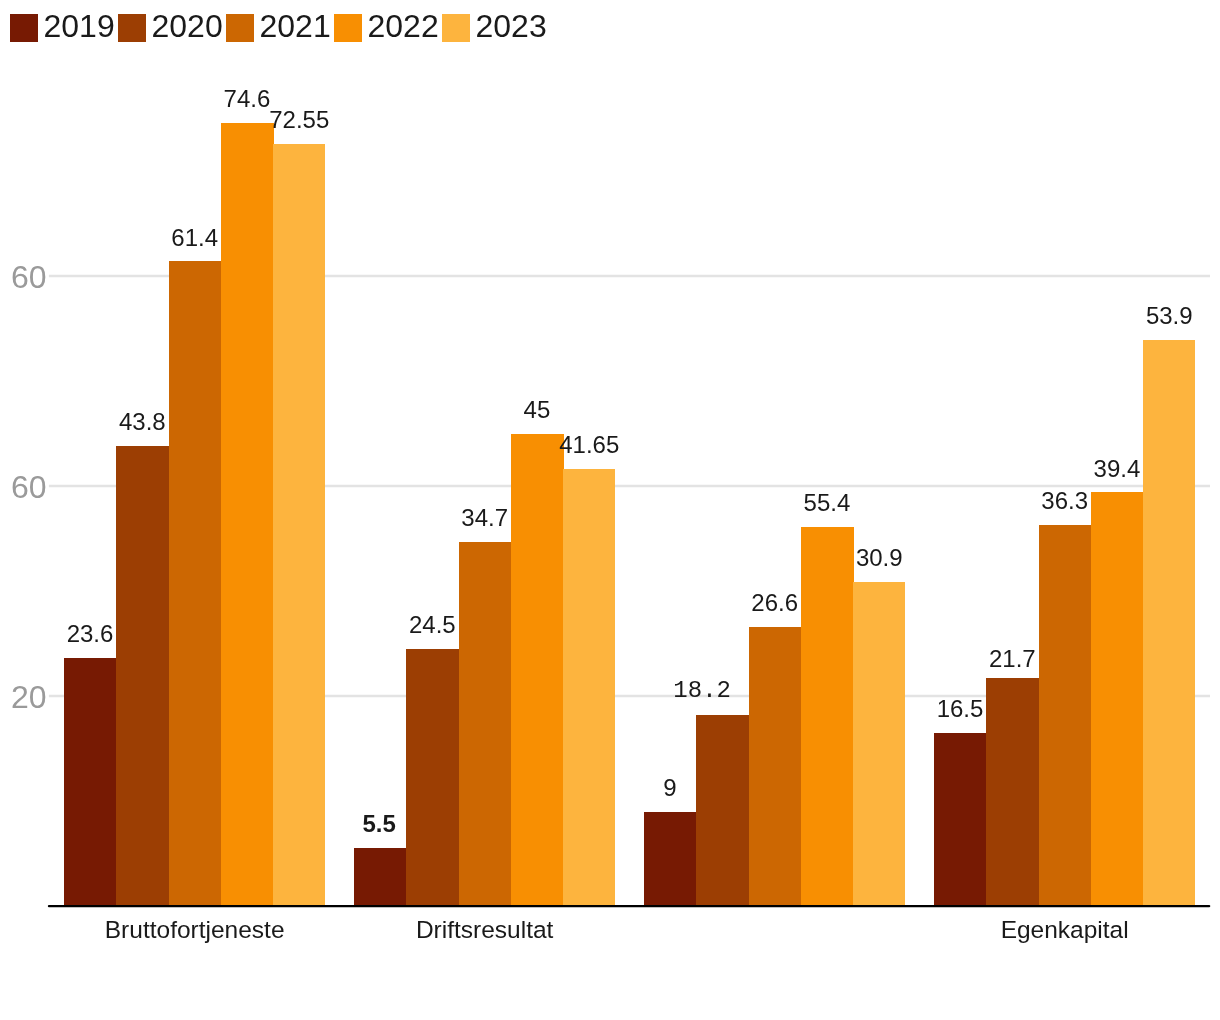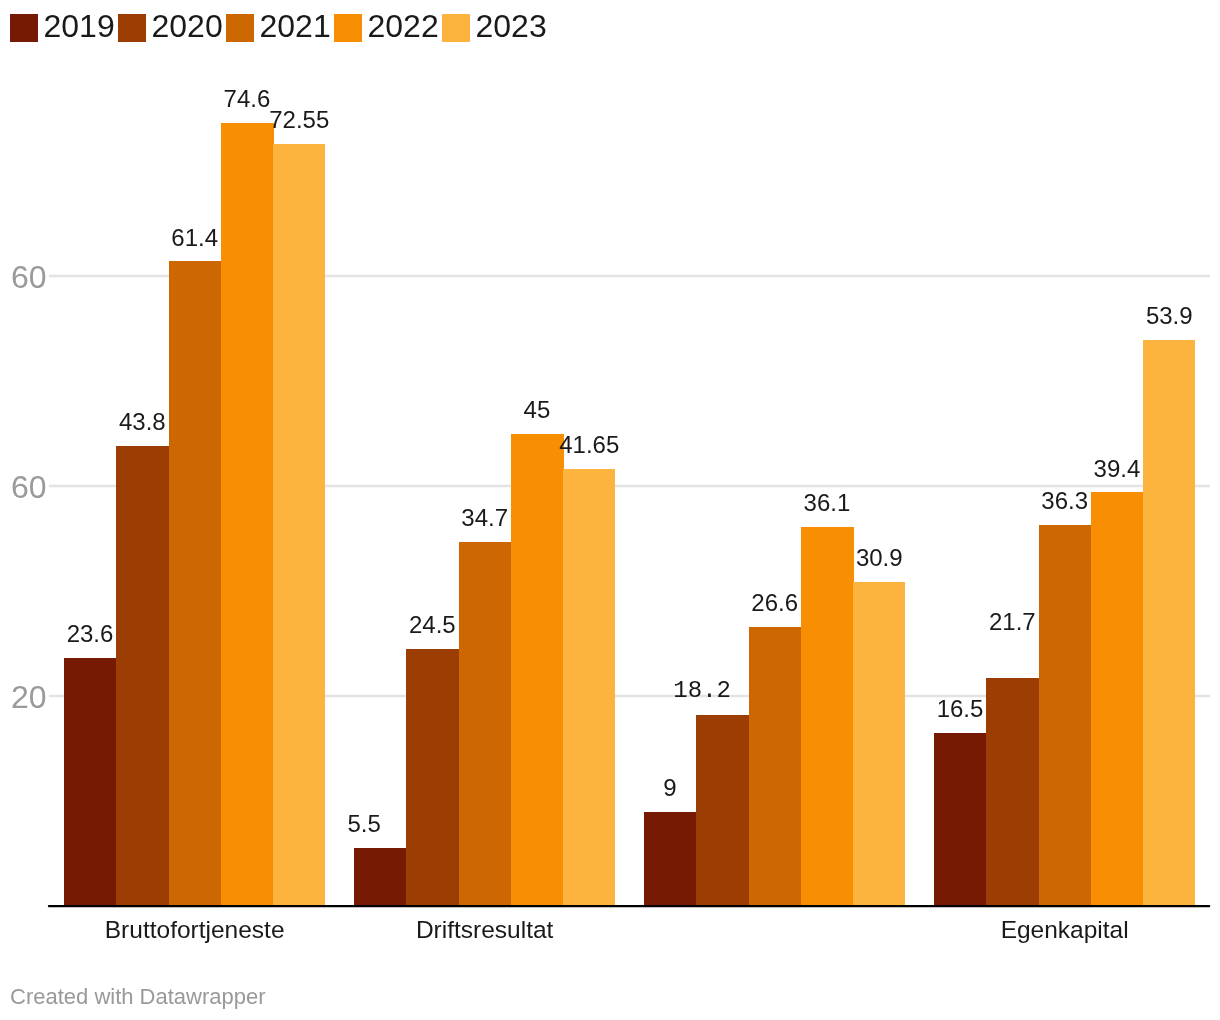--- a/index.html
+++ b/index.html
@@ -75,54 +75,53 @@
         <div class="vlabel" style="left: 23.86px; width: 132.32px; top: 620.4px;">23.6</div>
         <div class="bar" style="left: 116.18px; width: 52.82px; top: 446.1px; height: 459.9px; background: rgb(156, 62, 3);"></div>
         <div class="vlabel" style="left: 76.18px; width: 132.32px; top: 408.3px;">43.8</div>
         <div class="bar" style="left: 168.5px; width: 52.82px; top: 261.3px; height: 644.7px; background: rgb(204, 103, 2);"></div>
         <div class="vlabel" style="left: 128.5px; width: 132.32px; top: 223.5px;">61.4</div>
         <div class="bar" style="left: 220.82px; width: 52.82px; top: 122.7px; height: 783.3px; background: rgb(248, 143, 2);"></div>
         <div class="vlabel" style="left: 180.82px; width: 132.32px; top: 84.9px;">74.6</div>
         <div class="bar" style="left: 273.14px; width: 52.32px; top: 144.225px; height: 761.775px; background: rgb(253, 180, 62);"></div>
         <div class="vlabel" style="left: 233.14px; width: 132.32px; top: 106.425px;">72.55</div>
         <div class="bar" style="left: 353.86px; width: 52.82px; top: 848.25px; height: 57.75px; background: rgb(119, 26, 3);"></div>
-        <div class="vlabel" style="left: 298px; width: 132.32px; top: 810.45px;">5.5</div>
+        <div class="vlabel" style="left: 313px; width: 132.32px; top: 810.45px; font-weight: bold;">5.5</div>
         <div class="bar" style="left: 406.18px; width: 52.82px; top: 648.75px; height: 257.25px; background: rgb(156, 62, 3);"></div>
         <div class="vlabel" style="left: 366.18px; width: 132.32px; top: 610.95px;">24.5</div>
         <div class="bar" style="left: 458.5px; width: 52.82px; top: 541.65px; height: 364.35px; background: rgb(204, 103, 2);"></div>
         <div class="vlabel" style="left: 418.5px; width: 132.32px; top: 503.85px;">34.7</div>
         <div class="bar" style="left: 510.82px; width: 52.82px; top: 433.5px; height: 472.5px; background: rgb(248, 143, 2);"></div>
         <div class="vlabel" style="left: 470.82px; width: 132.32px; top: 395.7px;">45</div>
         <div class="bar" style="left: 563.14px; width: 52.32px; top: 468.675px; height: 437.325px; background: rgb(253, 180, 62);"></div>
         <div class="vlabel" style="left: 523.14px; width: 132.32px; top: 430.875px; text-align: center;">41.65</div>
         <div class="bar" style="left: 643.86px; width: 52.82px; top: 811.5px; height: 94.5px; background: rgb(119, 26, 3);"></div>
         <div class="vlabel" style="left: 603.86px; width: 132.32px; top: 773.7px;">9</div>
         <div class="bar" style="left: 696.18px; width: 52.82px; top: 714.9px; height: 191.1px; background: rgb(156, 62, 3);"></div>
         <div class="vlabel" style="left: 636px; width: 132.32px; top: 677.1px; font-family: Liberation Mono, monospace;">18.2</div>
         <div class="bar" style="left: 748.5px; width: 52.82px; top: 626.7px; height: 279.3px; background: rgb(204, 103, 2);"></div>
         <div class="vlabel" style="left: 708.5px; width: 132.32px; top: 588.9px;">26.6</div>
         <div class="bar" style="left: 800.82px; width: 52.82px; top: 526.95px; height: 379.05px; background: rgb(248, 143, 2);"></div>
-        <div class="vlabel" style="left: 760.82px; width: 132.32px; top: 489.15px;">36.1</div>
+        <div class="vlabel" style="left: 760.82px; width: 132.32px; top: 489.15px;">55.4</div>
         <div class="bar" style="left: 853.14px; width: 52.32px; top: 581.55px; height: 324.45px; background: rgb(253, 180, 62);"></div>
         <div class="vlabel" style="left: 813.14px; width: 132.32px; top: 543.75px;">30.9</div>
         <div class="bar" style="left: 933.86px; width: 52.82px; top: 732.75px; height: 173.25px; background: rgb(119, 26, 3);"></div>
         <div class="vlabel" style="left: 893.86px; width: 132.32px; top: 694.95px;">16.5</div>
         <div class="bar" style="left: 986.18px; width: 52.82px; top: 678.15px; height: 227.85px; background: rgb(156, 62, 3);"></div>
-        <div class="vlabel" style="left: 946.18px; width: 132.32px; top: 608px;">21.7</div>
+        <div class="vlabel" style="left: 946.18px; width: 132.32px; top: 645px;">21.7</div>
         <div class="bar" style="left: 1038.5px; width: 52.82px; top: 524.85px; height: 381.15px; background: rgb(204, 103, 2);"></div>
         <div class="vlabel" style="left: 998.5px; width: 132.32px; top: 487.05px;">36.3</div>
         <div class="bar" style="left: 1090.82px; width: 52.82px; top: 492.3px; height: 413.7px; background: rgb(248, 143, 2);"></div>
         <div class="vlabel" style="left: 1050.82px; width: 132.32px; top: 454.5px;">39.4</div>
         <div class="bar" style="left: 1143.14px; width: 52.32px; top: 340.05px; height: 565.95px; background: rgb(253, 180, 62);"></div>
         <div class="vlabel" style="left: 1103.14px; width: 132.32px; top: 302.25px;">53.9</div>
       </div>
 
     <div class="cat" style="left: 23.86px; width: 341.6px; top: 914.5px;">Bruttofortjeneste</div>
     <div class="cat" style="left: 313.86px; width: 341.6px; top: 914.5px;">Driftsresultat</div>
     <div class="cat" style="left: 893.86px; width: 341.6px; top: 914.5px;">Egenkapital</div>
 
     <svg id="baseline" width="1220" height="20" style="top: 896px;">
       <line x1="49" x2="1209.1" y1="10.1" y2="10.1" stroke="#000000" stroke-width="2.4" stroke-linecap="round"></line>
     </svg>
   </div>
 
-  <div id="footer">Created with Datawrapper</div>
 </div>
 
 </body></html>

